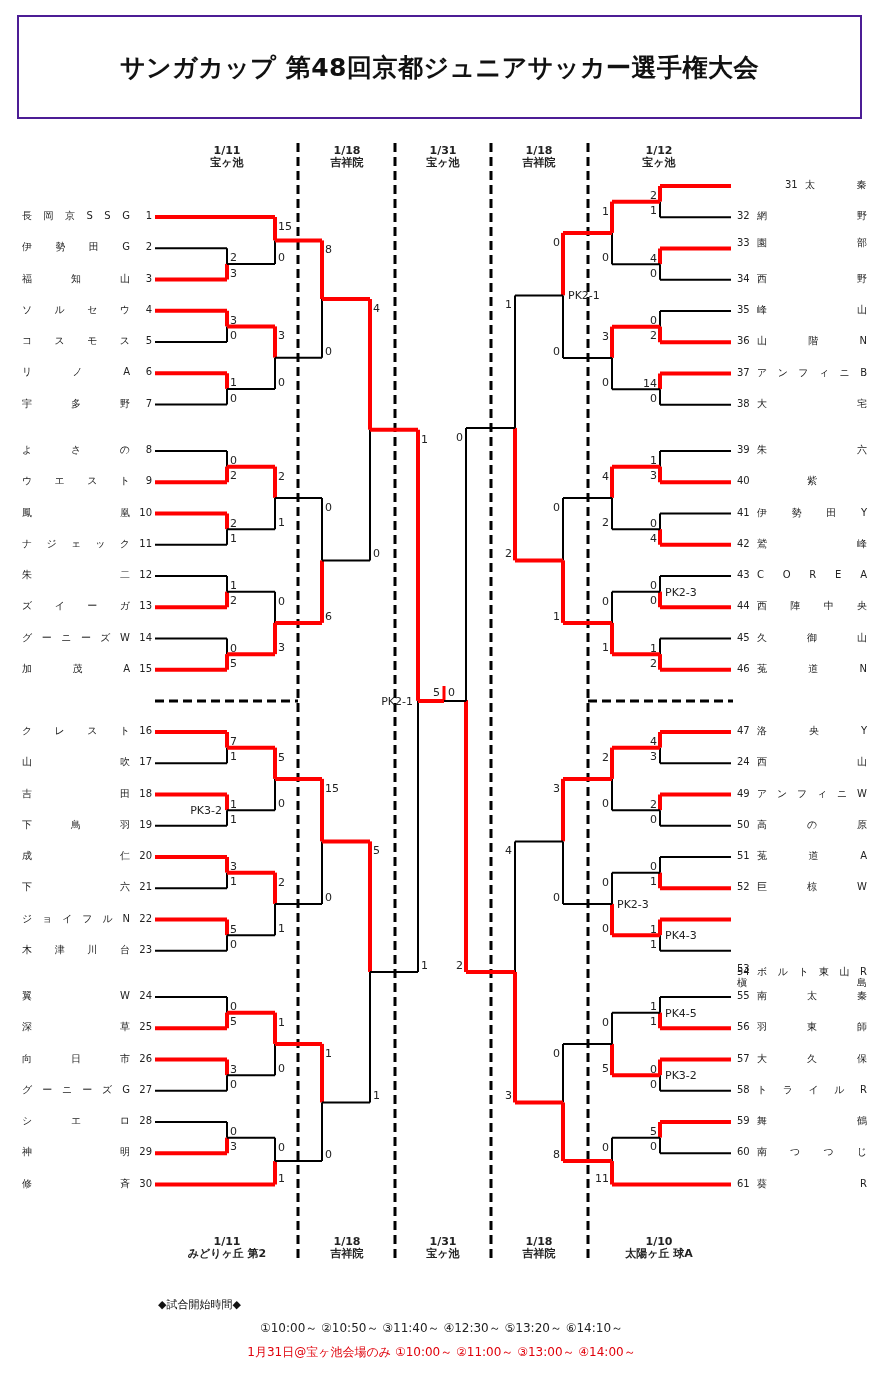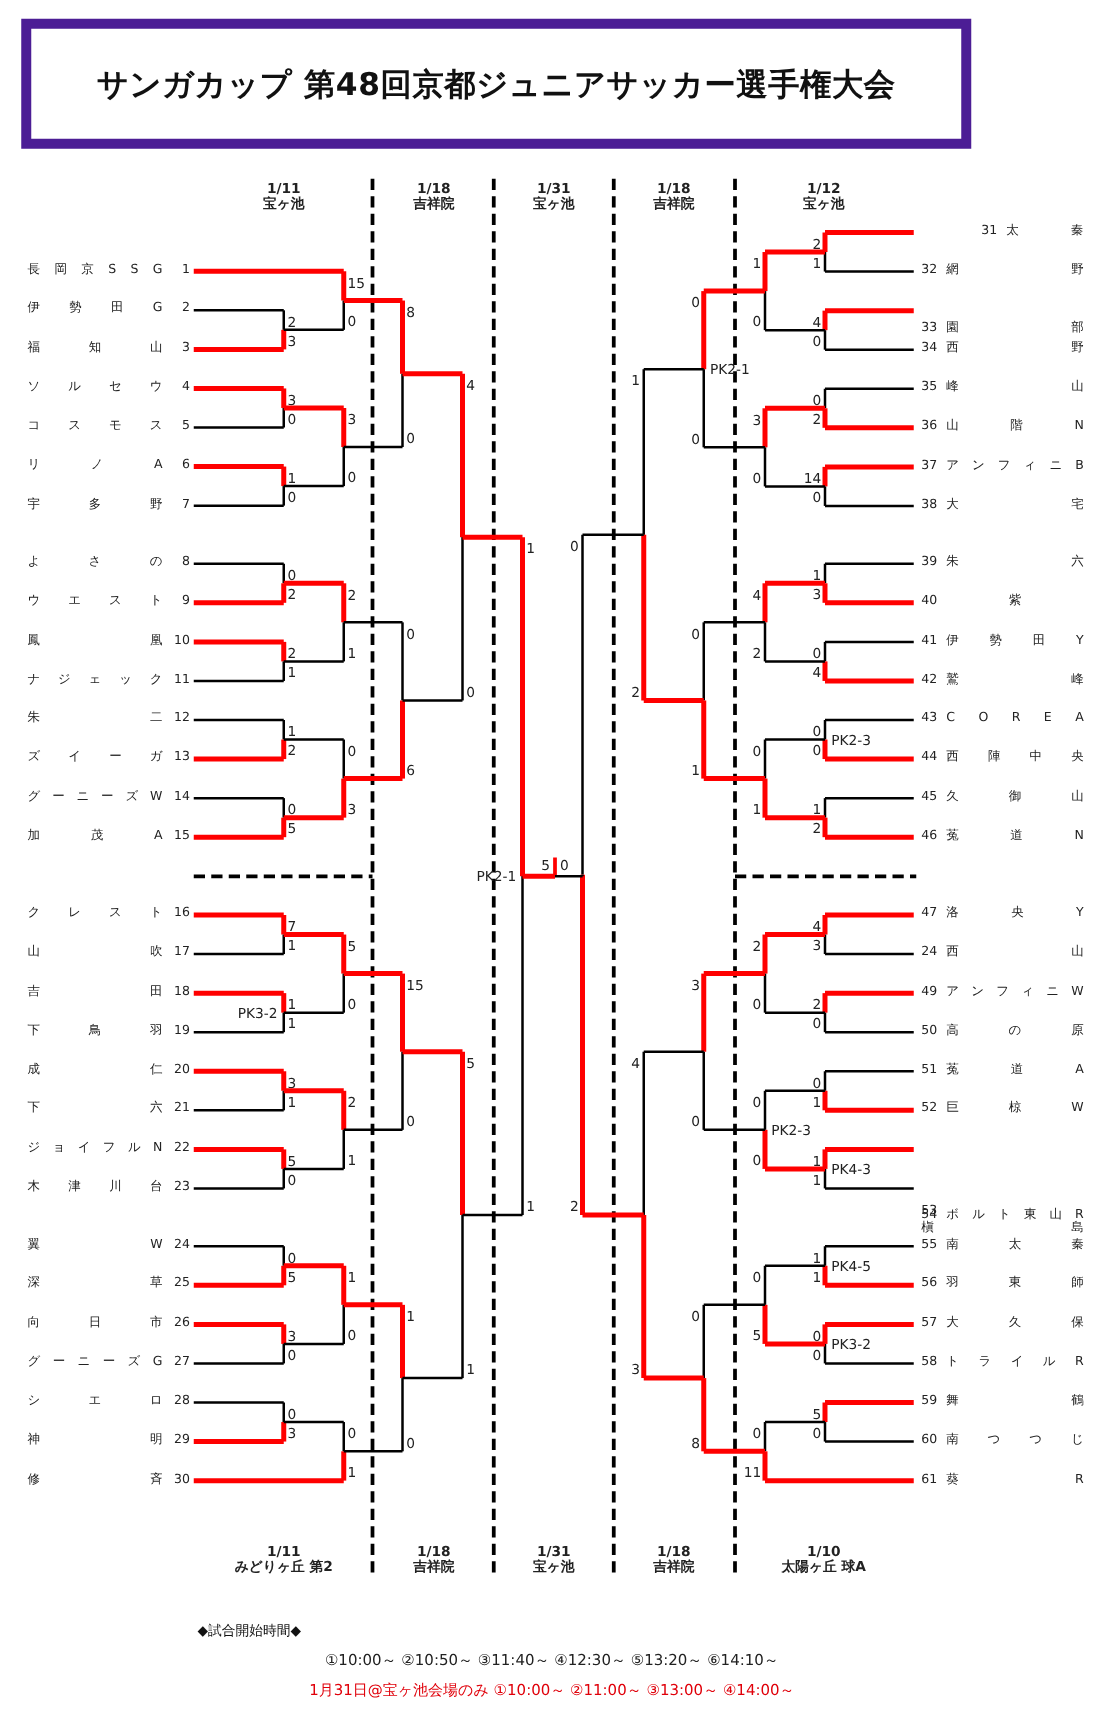--- a/index.html
+++ b/index.html
@@ -1,17 +1,17 @@
 <!DOCTYPE html>
 <html><head>
 <meta charset="utf-8">
 <style>
   html,body{margin:0;padding:0;background:#fff;}
   body{width:883px;height:1373px;position:relative;font-family:"DejaVu Sans","Liberation Sans",sans-serif;color:#222;overflow:hidden;}
-  .title-box{position:absolute;left:17px;top:15px;width:760px;height:104px;border:8px solid #4c1d95;box-sizing:border-box;display:flex;align-items:center;justify-content:center;}
+  .title-box{position:absolute;left:17px;top:15px;width:845px;height:104px;border:2px solid #4c1d95;box-sizing:border-box;display:flex;align-items:center;justify-content:center;}
   .title-box h1{margin:0;font-size:25px;font-weight:bold;letter-spacing:0.5px;color:#111;font-family:"DejaVu Sans",sans-serif;}
   .col-head{position:absolute;width:110px;text-align:center;font-size:11px;line-height:12px;color:#222;font-weight:bold;}
   .team{position:absolute;font-size:10px;height:14px;line-height:14px;color:#222;display:flex;}
   .team.left{left:22px;width:130px;}
   .team.right{left:737px;width:130px;}
   .team .nm{flex:1;display:flex;justify-content:space-between;}
   .team .no{width:22px;text-align:right;}
   .team.right .no{text-align:left;width:20px;}
   svg#bracket{position:absolute;left:0;top:0;}
   .sched-title{position:absolute;left:158px;top:1297px;font-size:11px;color:#111;}
@@ -330,21 +330,21 @@
         <span>A</span>
       </span>
     </div>
     <div class="team right" style="top: 209.25px;">
       <span class="no">32</span>
       <span class="nm">
         <span>網</span>
         <span>野</span>
       </span>
     </div>
-    <div class="team right" style="top: 256px;">
+    <div class="team right" style="top: 236px;">
       <span class="no">33</span>
       <span class="nm">
         <span>園</span>
         <span>部</span>
       </span>
     </div>
     <div class="team right" style="top: 271.75px;">
       <span class="no">34</span>
       <span class="nm">
         <span>西</span>

